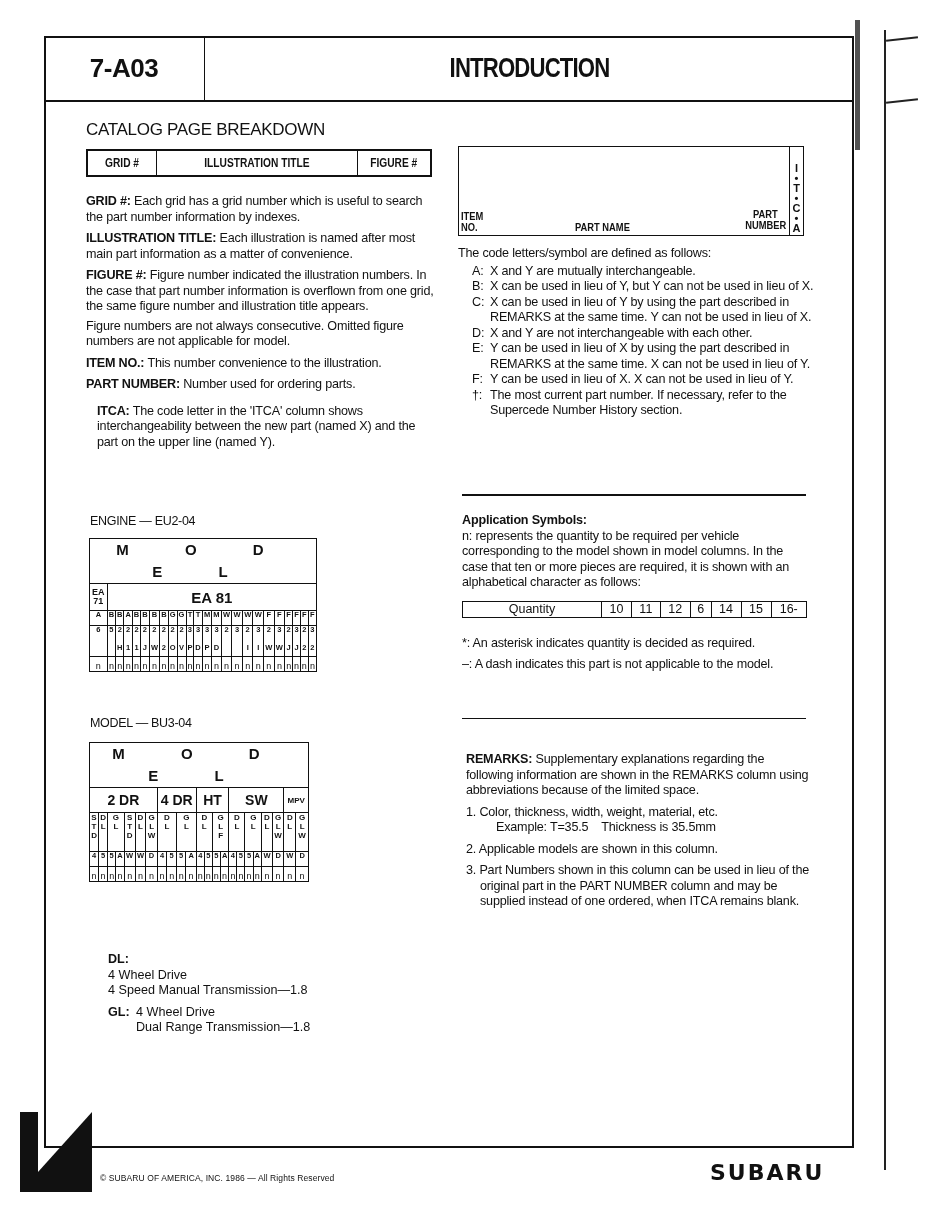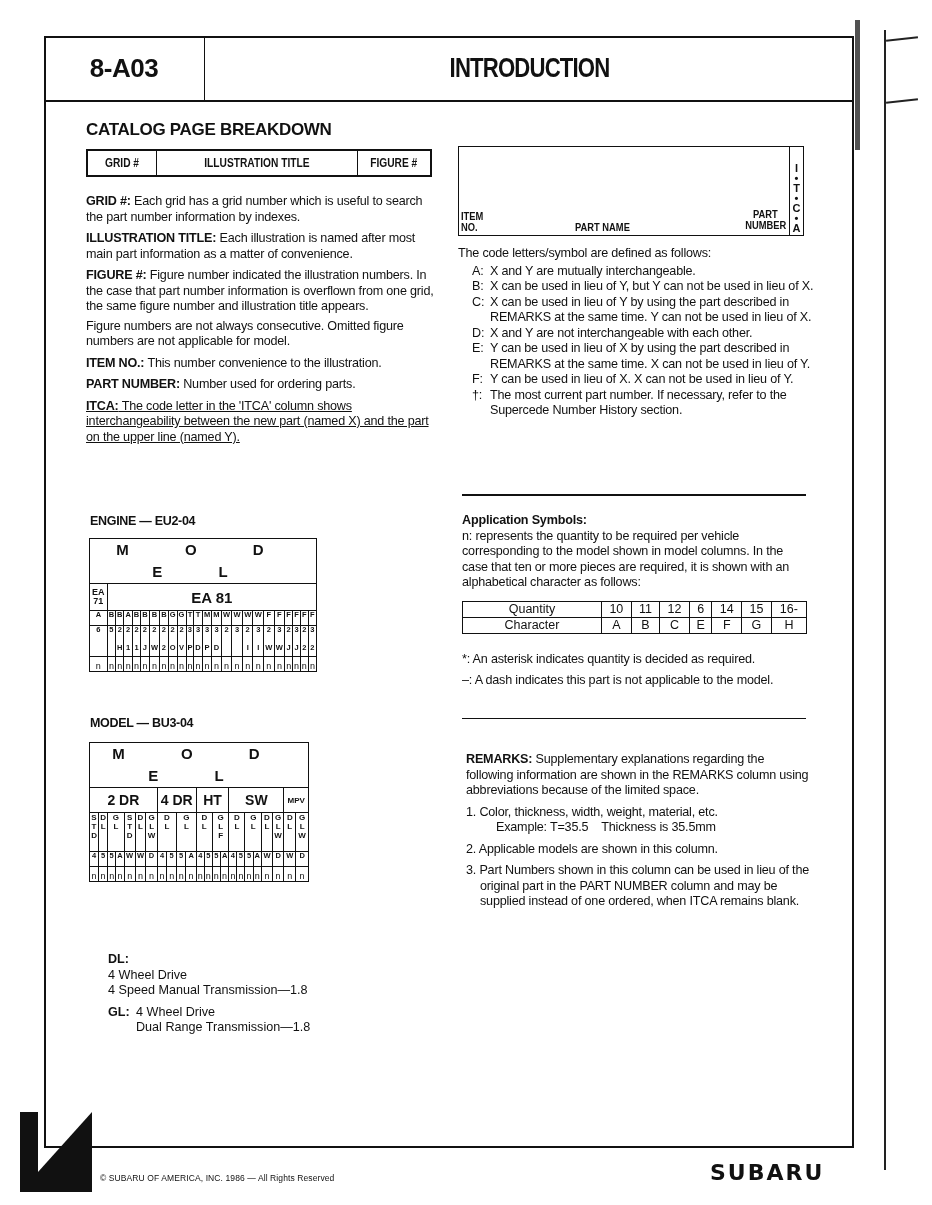--- a/index.html
+++ b/index.html
@@ -7,21 +7,21 @@
          font-family: "Liberation Sans", sans-serif; color: #111; }
   .abs { position: absolute; }
   .frame { left: 44px; top: 36px; width: 810px; height: 1112px;
            border: 2px solid #111; border-right-width: 2px; box-sizing: border-box; }
   .header-row { left: 44px; top: 36px; width: 810px; height: 66px;
                 border-bottom: 2px solid #111; box-sizing: border-box; display: flex; }
   .hdr-code { width: 160px; border-right: 1px solid #111; display: flex; align-items: center;
               justify-content: center; font-weight: bold; font-size: 26px; letter-spacing: -0.5px; }
   .hdr-title { flex: 1; display: flex; align-items: center; justify-content: center;
                font-weight: bold; font-size: 27px; letter-spacing: -1px; transform: scaleX(0.82); }
-  .sec-title { font-weight: bold; font-size: 17px; letter-spacing: -0.3px; }
+  .sec-title { font-weight: normal; font-size: 17px; letter-spacing: -0.3px; }
   .cpb-table { left: 86px; top: 149px; width: 346px; height: 28px; border: 2px solid #111;
                box-sizing: border-box; display: flex; font-weight: bold; font-size: 12px; }
   .cpb-table div { display: flex; align-items: center; justify-content: center; transform-origin: center; }
   .cpb-c1 { width: 68px; border-right: 1px solid #111; }
   .cpb-c2 { flex: 1; border-right: 1px solid #111; }
   .cpb-c3 { width: 72px; }
   .para { font-size: 12.6px; line-height: 15.5px; letter-spacing: -0.2px; }
   .para b { font-weight: bold; }
   .itca-box { left: 458px; top: 146px; width: 346px; height: 90px; border: 1.5px solid #111; box-sizing: border-box; }
   .itca-col { position: absolute; right: 0; top: 0; width: 14px; height: 100%; border-left: 1.5px solid #111;
@@ -55,21 +55,21 @@
 <body>
 
 <div class="abs edge"></div>
 <div class="abs edge2"></div>
 <div class="abs edge3"></div>
 <div class="abs edge4"></div>
 
 <div class="abs frame"></div>
 
 <div class="abs header-row">
-  <div class="hdr-code">8-A03</div>
+  <div class="hdr-code">7-A03</div>
   <div class="hdr-title">INTRODUCTION</div>
 </div>
 
 <div class="abs sec-title" style="left:86px; top:120px;">CATALOG PAGE BREAKDOWN</div>
 
 <div class="abs cpb-table">
   <div class="cpb-c1">
       <span style="transform:scaleX(0.85);display:inline-block;">GRID #</span>
     </div>
   <div class="cpb-c2">
@@ -80,21 +80,21 @@
     </div>
 </div>
 
 <div class="abs" style="left:86px; top:194px; width:350px;">
   <p class="para" style="margin:0 0 6px 0;"><b>GRID #:</b><span> Each grid has a grid number which is useful to search the part number information by indexes.</span></p>
   <p class="para" style="margin:0 0 6px 0;"><b>ILLUSTRATION TITLE:</b><span> Each illustration is named after most main part information as a matter of convenience.</span></p>
   <p class="para" style="margin:0 0 4px 0;"><b>FIGURE #:</b><span> Figure number indicated the illustration numbers. In the case that part number information is overflown from one grid, the same figure number and illustration title appears.</span></p>
   <p class="para" style="margin:0 0 6px 0;"><span>Figure numbers are not always consecutive. Omitted figure numbers are not applicable for model.</span></p>
   <p class="para" style="margin:0 0 6px 0;"><b>ITEM NO.:</b><span> This number convenience to the illustration.</span></p>
   <p class="para" style="margin:0 0 6px 0;"><b>PART NUMBER:</b><span> Number used for ordering parts.</span></p>
-  <p class="para" style="margin:0;text-decoration:underline;"><b>ITCA:</b><span> The code letter in the 'ITCA' column shows interchangeability between the new part (named X) and the part on the upper line (named Y).</span></p>
+  <p class="para" style="margin:11px;"><b>ITCA:</b><span> The code letter in the 'ITCA' column shows interchangeability between the new part (named X) and the part on the upper line (named Y).</span></p>
 </div>
 
 <div class="abs itca-box">
   <div class="itca-hdr" style="left:2px; top:64px;">
     <div>ITEM</div>
     <div>NO.</div>
   </div>
   <div class="itca-hdr" style="left:116px; top:75px;">PART NAME</div>
   <div class="itca-hdr" style="left:266px; top:62px; text-align:right; width:72px;">
     <div style="padding-right:10px;">PART</div>
@@ -475,30 +475,20 @@
         <tr id="qty-row">
           <td class="lbl">Quantity</td>
           <td>10</td>
           <td>11</td>
           <td>12</td>
           <td>6</td>
           <td>14</td>
           <td>15</td>
           <td>16-</td>
         </tr>
-    <tr id="chr-row">
-          <td class="lbl">Character</td>
-          <td>A</td>
-          <td>B</td>
-          <td>C</td>
-          <td>E</td>
-          <td>F</td>
-          <td>G</td>
-          <td>H</td>
-        </tr>
   </tbody>
     </table>
   <div class="para" style="margin-top:18px;">*: An asterisk indicates quantity is decided as required.</div>
   <div class="para" style="margin-top:6px;">–: A dash indicates this part is not applicable to the model.</div>
 </div>
 
 <div class="abs" style="left:466px; top:752px; width:346px;">
   <div class="para"><b>REMARKS:</b><span> Supplementary explanations regarding the following information are shown in the REMARKS column using abbreviations because of the limited space.</span></div>
   <div class="para" style="margin-top:6px;">1. Color, thickness, width, weight, material, etc.</div>
   <div class="para" style="padding-left:30px; white-space:pre;">Example: T=35.5    Thickness is 35.5mm</div>

